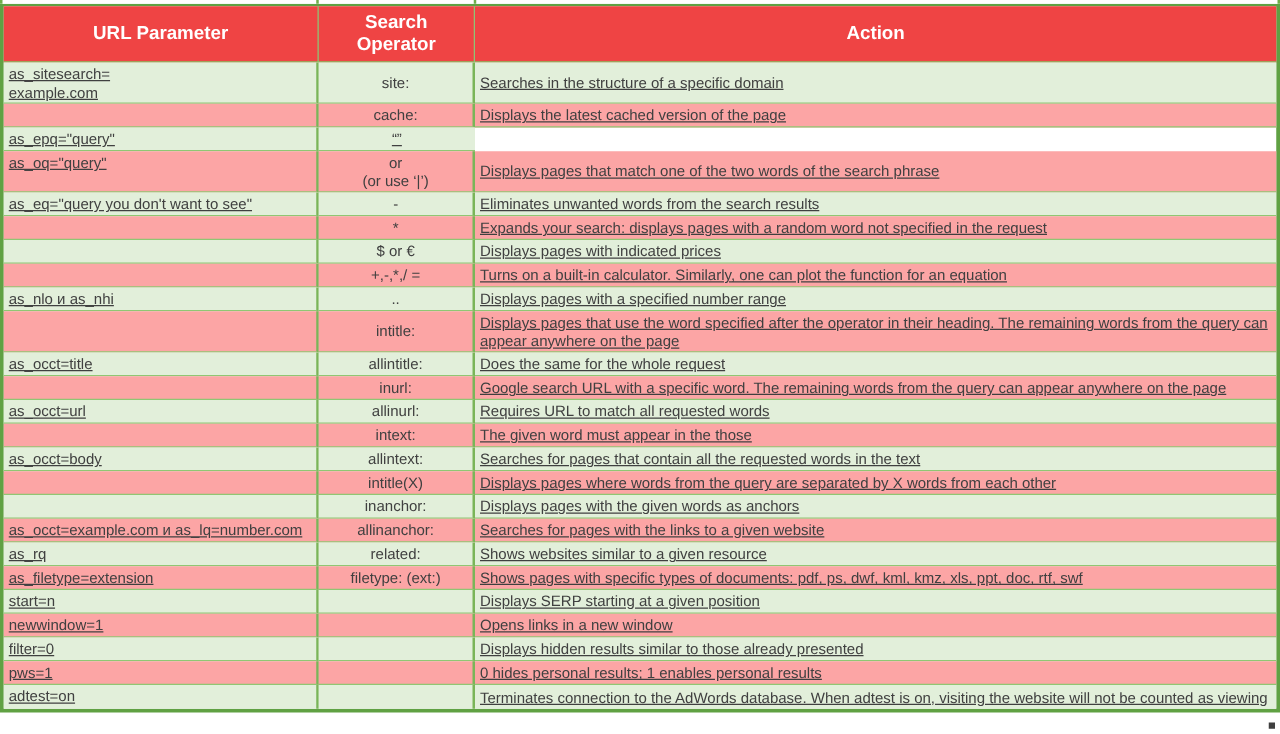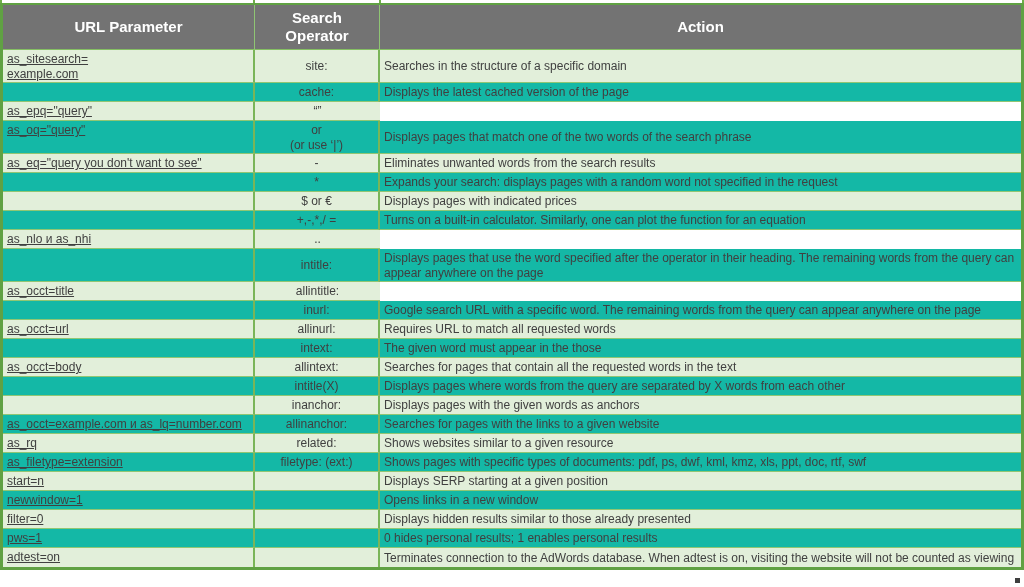--- a/index.html
+++ b/index.html
@@ -32,21 +32,21 @@
     box-sizing: border-box;
     width: 1024px;
     border: 3px solid #60a143;
     border-top: 2px solid #60a143;
   }
   .hdr-row, .row {
     display: grid;
     grid-template-columns: 252px 125px 1fr;
   }
   .hdr-row {
-    background: #737373;
+    background: #ef4444;
   }
   .hdr-cell {
     box-sizing: border-box;
     min-height: 45px;
     display: flex;
     align-items: center;
     justify-content: center;
     color: #ffffff;
     font-weight: bold;
     font-size: 15px;
@@ -78,24 +78,24 @@
     display: flex;
     align-items: center;
     justify-content: center;
     flex-direction: column;
   }
   .cell.action {
     text-align: left;
     display: flex;
     align-items: center;
   }
-  .cell:last-child { border-right: none; }
+  .cell:last-child { border-right: none; text-decoration: underline; }
   .row:last-child .cell { border-bottom: none; }
   .row.shade .cell { background: #e2efda; }
-  .row.plain .cell { background: #14b8a6; }
+  .row.plain .cell { background: #fca5a5; }
   .fill-handle {
     position: absolute;
     right: 4px;
     bottom: 4px;
     width: 5px;
     height: 5px;
     background: #3f3f3f;
   }
 </style>
 </head>
@@ -162,31 +162,33 @@
 
   <div class="row plain">
     <div class="cell param"></div>
     <div class="cell operator">+,-,*,/ =</div>
     <div class="cell action">Turns on a built-in calculator. Similarly, one can plot the function for an equation</div>
   </div>
 
   <div class="row shade">
     <div class="cell param">as_nlo и as_nhi</div>
     <div class="cell operator">..</div>
+    <div class="cell action">Displays pages with a specified number range</div>
   </div>
 
   <div class="row plain">
     <div class="cell param"></div>
     <div class="cell operator">intitle:</div>
     <div class="cell action">Displays pages that use the word specified after the operator in their heading. The remaining words from the query can appear anywhere on the page</div>
   </div>
 
   <div class="row shade">
     <div class="cell param">as_occt=title</div>
     <div class="cell operator">allintitle:</div>
+    <div class="cell action">Does the same for the whole request</div>
   </div>
 
   <div class="row plain">
     <div class="cell param"></div>
     <div class="cell operator">inurl:</div>
     <div class="cell action">Google search URL with a specific word. The remaining words from the query can appear anywhere on the page</div>
   </div>
 
   <div class="row shade">
     <div class="cell param">as_occt=url</div>

